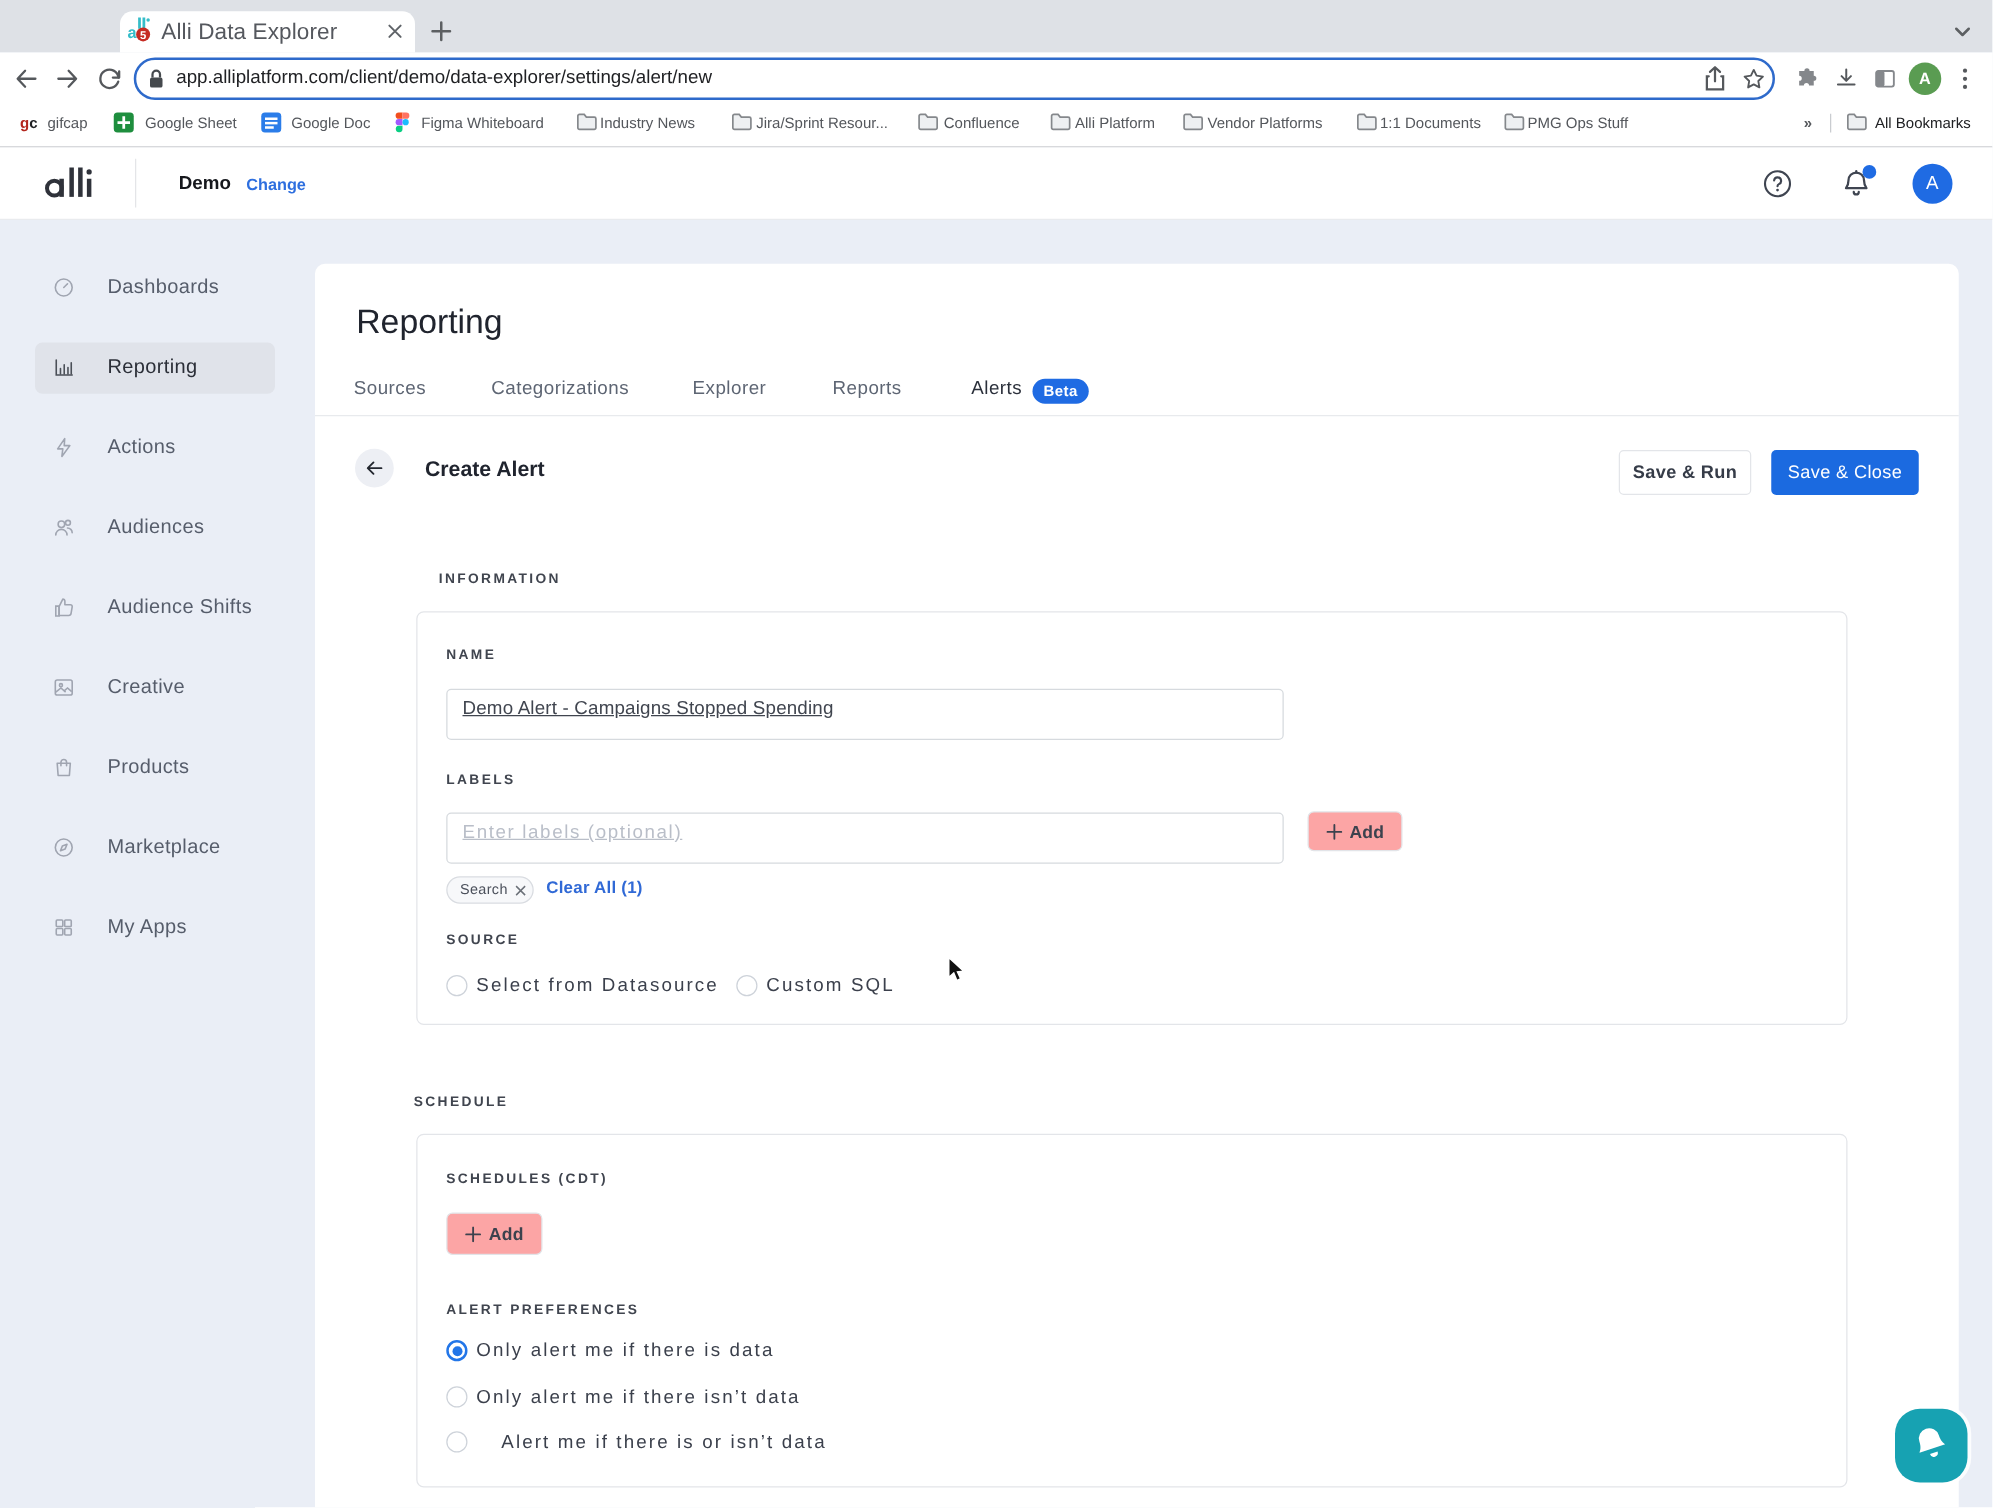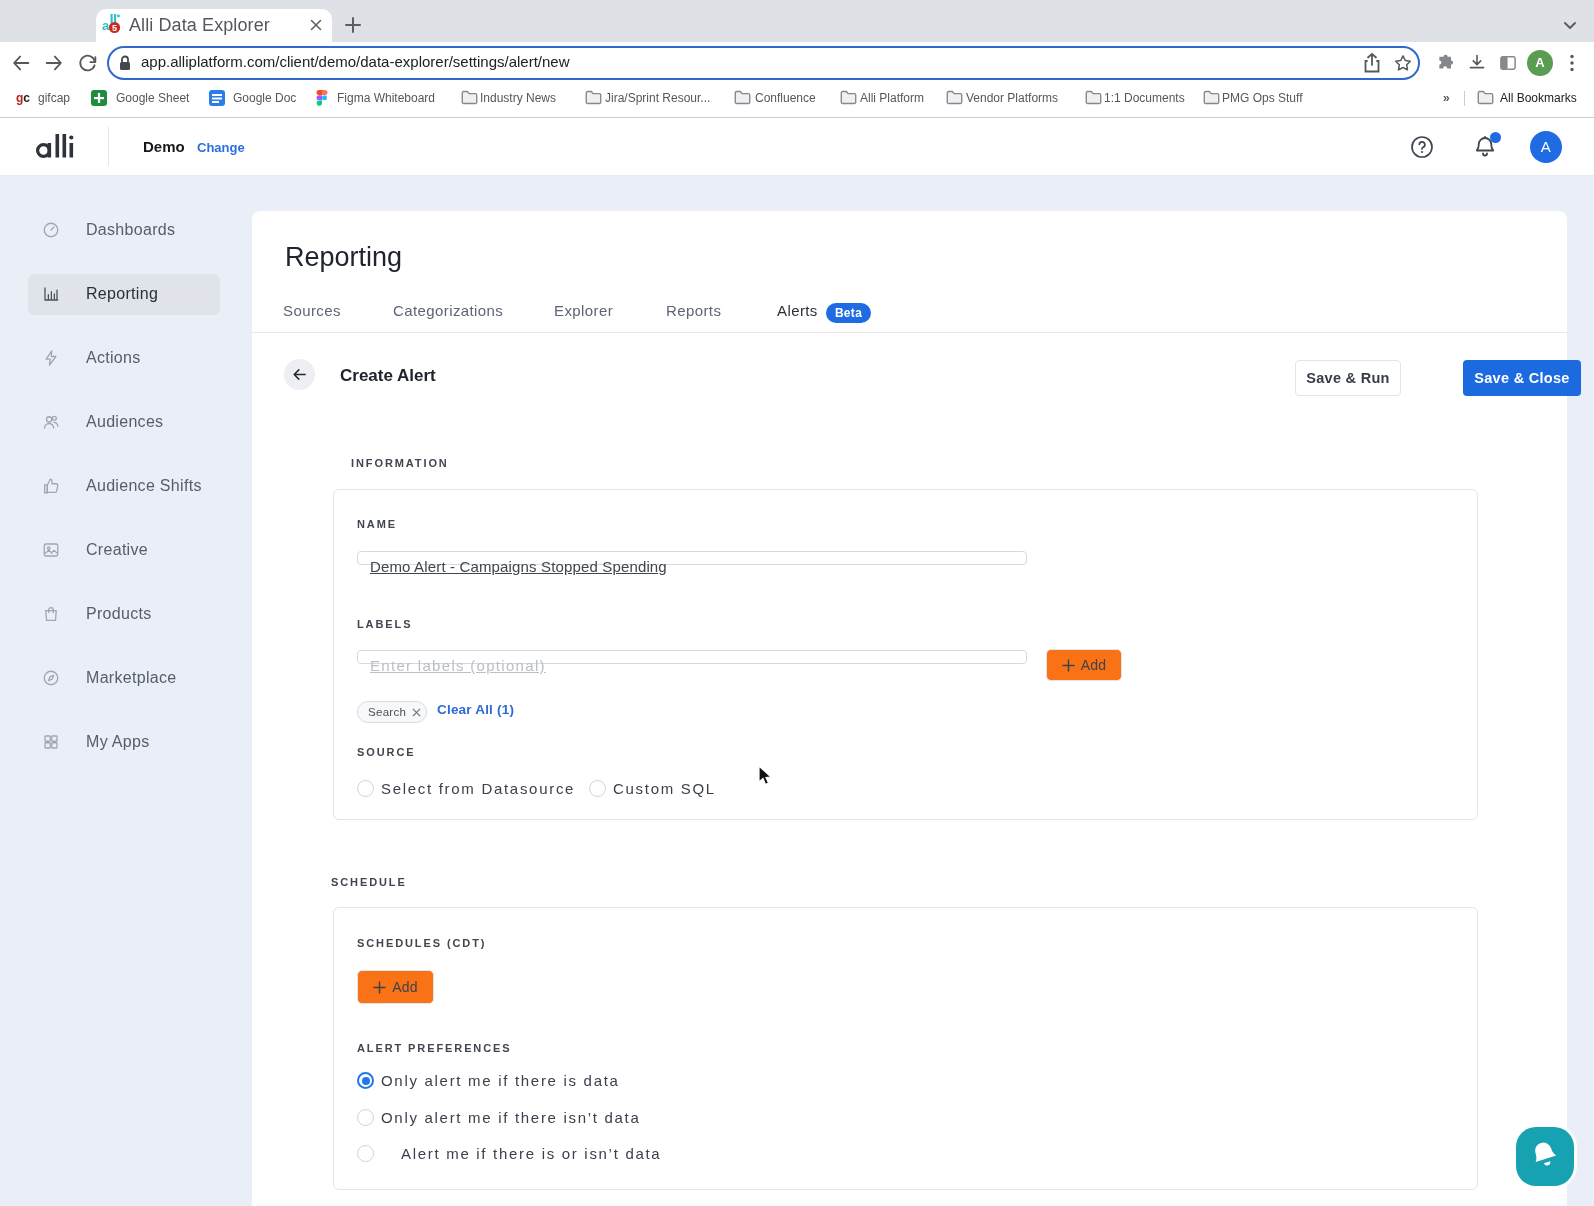--- a/index.html
+++ b/index.html
@@ -32,26 +32,26 @@
 
   
   #card { left:252px; top:211px; width:1315px; height:995px; background:#ffffff; border-radius:8px 8px 0 0; }
   #pagetitle { left:285px; top:242px; font-size:27px; font-weight:400; color:#20242e; letter-spacing:0; }
   .tab { top:301px; height:20px; line-height:20px; font-size:15px; color:#5d6573; letter-spacing:.4px; }
   #beta { left:826px; top:303px; width:45px; height:20px; background:#1f6be3; border-radius:10px; color:#fff; font-size:12px; font-weight:700; text-align:center; line-height:20px; letter-spacing:.3px; }
   #tabline { left:252px; top:332px; width:1315px; height:1px; background:#e8eaed; }
   #backcirc { left:284px; top:359px; width:31px; height:31px; border-radius:50%; background:#edeff4; }
   #createalert { left:340px; top:366px; font-size:17px; font-weight:700; color:#20242e; letter-spacing:0; }
   #saverun { left:1295px; top:360px; width:106px; height:36px; background:#fff; border:1px solid #e3e5e9; border-radius:4px; text-align:center; line-height:34px; font-size:14.5px; font-weight:700; color:#363c48; letter-spacing:.3px; }
-  #saveclose { left:1417px; top:360px; width:118px; height:36px; background:#1b6ae0; border-radius:4px; text-align:center; line-height:36px; font-size:14.5px; font-weight:700; color:#ffffff; letter-spacing:.3px;margin-left:46px; }
+  #saveclose { left:1417px; top:360px; width:118px; height:36px; background:#1b6ae0; border-radius:4px; text-align:center; line-height:36px; font-size:14.5px; font-weight:400; color:#ffffff; letter-spacing:.3px; }
 
   .seclabel { font-size:11px; font-weight:700; color:#40454f; letter-spacing:1.9px; }
   .panel { left:333px; width:1145px; background:#ffffff; border:1px solid #e3e5e9; border-radius:6px; }
-  .input { left:357px; width:670px; height:14px; border:1px solid #d6dade; border-radius:4px; background:#fff; font-size:15px; letter-spacing:.15px; line-height:29px; padding-left:12px; color:#40454f;text-decoration:underline; }
-  .addbtn { border:1px solid #e2e4e8; border-radius:5px; background:#f97316; font-size:14px; font-weight:400; color:#3c424e; text-align:center; letter-spacing:.2px; }
+  .input { left:357px; width:670px; height:41px; border:1px solid #d6dade; border-radius:4px; background:#fff; font-size:15px; letter-spacing:.15px; line-height:29px; padding-left:12px; color:#40454f;text-decoration:underline; }
+  .addbtn { border:1px solid #e2e4e8; border-radius:5px; background:#fca5a5; font-size:14px; font-weight:700; color:#3c424e; text-align:center; letter-spacing:.2px; }
   .radio { width:17px; height:17px; border-radius:50%; border:1.5px solid #ced3da; background:#fff; }
   .radiolbl { font-size:15px; color:#3b404c; letter-spacing:1.7px; height:20px; line-height:20px; }
 
   #chip { left:357px; top:701px; width:70px; height:22px; border:1px solid #d9dce1; border-radius:11px; background:#f7f8fa; font-size:11.5px; color:#4b505b; letter-spacing:.3px; display:flex; align-items:center; padding-left:10px; }
   #clearall { left:437px; top:702px; font-size:13.5px; font-weight:700; color:#3069d6; letter-spacing:.2px; }
 
   #chat { left:1516px; top:1127px; width:58px; height:59px; border-radius:20px; background:#17a2b2; box-shadow:0 0 0 3px rgba(255,255,255,.85); }
 </style>
 </head>
 <body>

